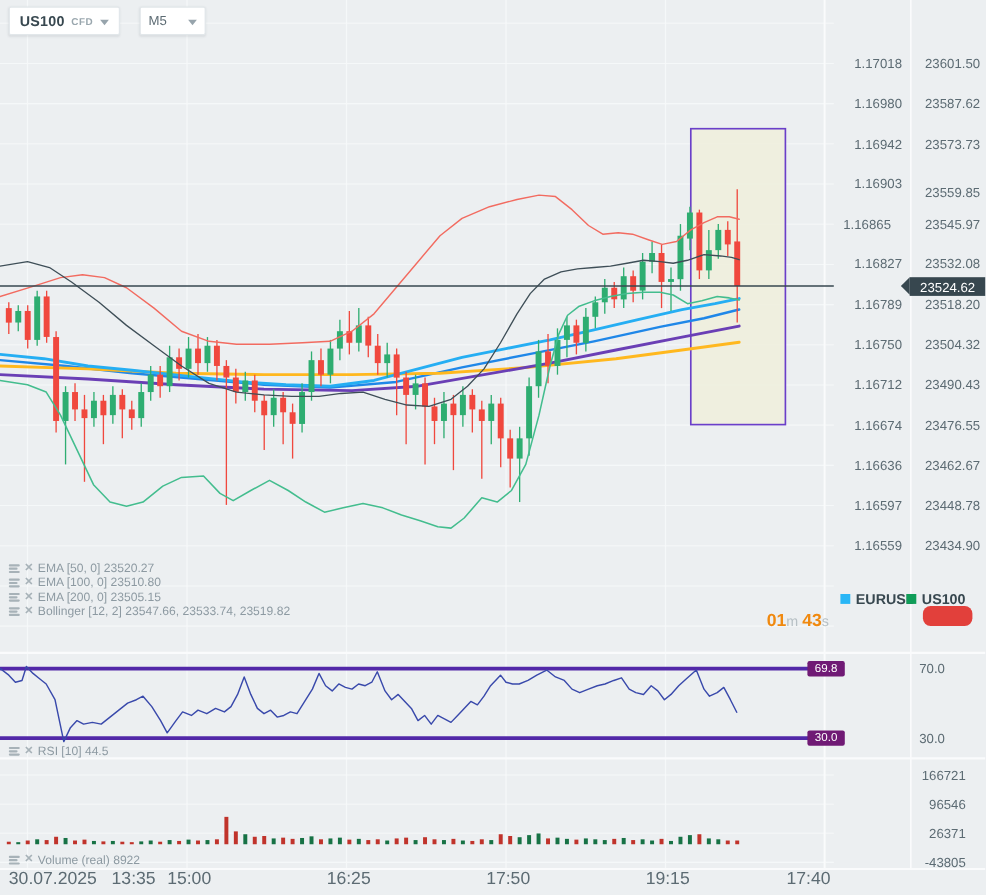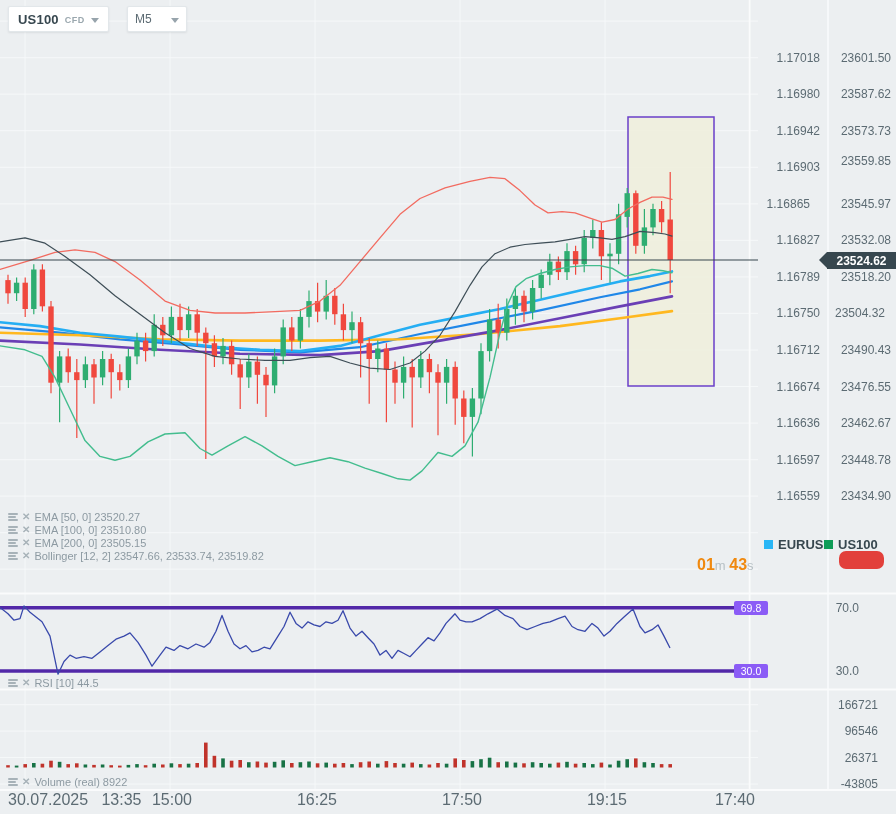--- a/index.html
+++ b/index.html
@@ -29,26 +29,26 @@
   .tlabel.center{width:44px;text-align:right;}
   .legend-item{position:absolute;top:537px;display:flex;align-items:center;gap:5px;z-index:4;
                font-size:13px;font-weight:bold;color:#37474F;}
   .sq{width:9px;height:9px;display:inline-block;}
   .sell-btn{position:absolute;left:839px;top:551px;width:45px;height:18px;border-radius:7px;
             background:#E2403B;z-index:4;border:none;}
   .timer{position:absolute;left:697px;top:556px;z-index:4;font-size:16px;white-space:pre;}
   .timer .num{color:#F0890F;font-weight:bold;}
   .timer .unit{color:#B7C0C5;font-size:13px;}
   .price-tag{position:absolute;left:827px;top:252px;width:69px;height:17px;background:#37474F;
-             color:#FFFFFF;font-size:12px;font-weight:bold;display:flex;align-items:center;
+             color:#FFFFFF;font-size:12px;font-weight:normal;display:flex;align-items:center;
              justify-content:center;z-index:6;}
   .price-tag::before{content:"";position:absolute;left:-8px;top:0;width:0;height:0;
              border-top:8.5px solid transparent;border-bottom:8.5px solid transparent;
              border-right:8px solid #37474F;}
-  .rsi-tag{position:absolute;left:734px;width:34px;height:14px;background:#8b5cf6;color:#fff;
+  .rsi-tag{position:absolute;left:734px;width:34px;height:14px;background:#701a75;color:#fff;
            font-size:10.5px;display:flex;align-items:center;justify-content:center;
            border-radius:2px;z-index:6;}
 </style>
 </head>
 <body>
 
 <div class="stage">
 
   <svg class="chart" id="chart-svg" width="896" height="814" viewBox="0 0 896 814">
       <line x1="25" y1="0" x2="25" y2="790" stroke="#F7F9FA" stroke-width="1" opacity=".9"></line>
@@ -431,25 +431,25 @@
       <div class="plabel" style="left: 758px; top: 342.988px;">1.16712</div>
       <div class="plabel" style="left: 758px; top: 379.52px;">1.16674</div>
       <div class="plabel" style="left: 758px; top: 416.052px;">1.16636</div>
       <div class="plabel" style="left: 758px; top: 452.611px;">1.16597</div>
       <div class="plabel" style="left: 758px; top: 489.143px;">1.16559</div>
     </div>
   <div id="axis-us">
       <div class="plabel" style="left: 829px; top: 50.6518px;">23601.50</div>
       <div class="plabel" style="left: 829px; top: 87.184px;">23587.62</div>
       <div class="plabel" style="left: 829px; top: 123.742px;">23573.73</div>
-      <div class="plabel" style="left: 829px; top: 154px;">23559.85</div>
+      <div class="plabel" style="left: 829px; top: 168px;">23559.85</div>
       <div class="plabel" style="left: 829px; top: 196.807px;">23545.97</div>
       <div class="plabel" style="left: 829px; top: 233.365px;">23532.08</div>
       <div class="plabel" style="left: 829px; top: 269.897px;">23518.20</div>
-      <div class="plabel" style="left: 829px; top: 306.43px; text-align: center;">23504.32</div>
+      <div class="plabel" style="left: 829px; top: 306.43px;">23504.32</div>
       <div class="plabel" style="left: 829px; top: 342.988px;">23490.43</div>
       <div class="plabel" style="left: 829px; top: 379.52px;">23476.55</div>
       <div class="plabel" style="left: 829px; top: 416.052px;">23462.67</div>
       <div class="plabel" style="left: 829px; top: 452.611px;">23448.78</div>
       <div class="plabel" style="left: 829px; top: 489.143px;">23434.90</div>
     </div>
   <div id="axis-rsi">
       <div class="plabel" style="left: 797px; top: 601px;">70.0</div>
       <div class="plabel" style="left: 797px; top: 664px;">30.0</div>
     </div>

